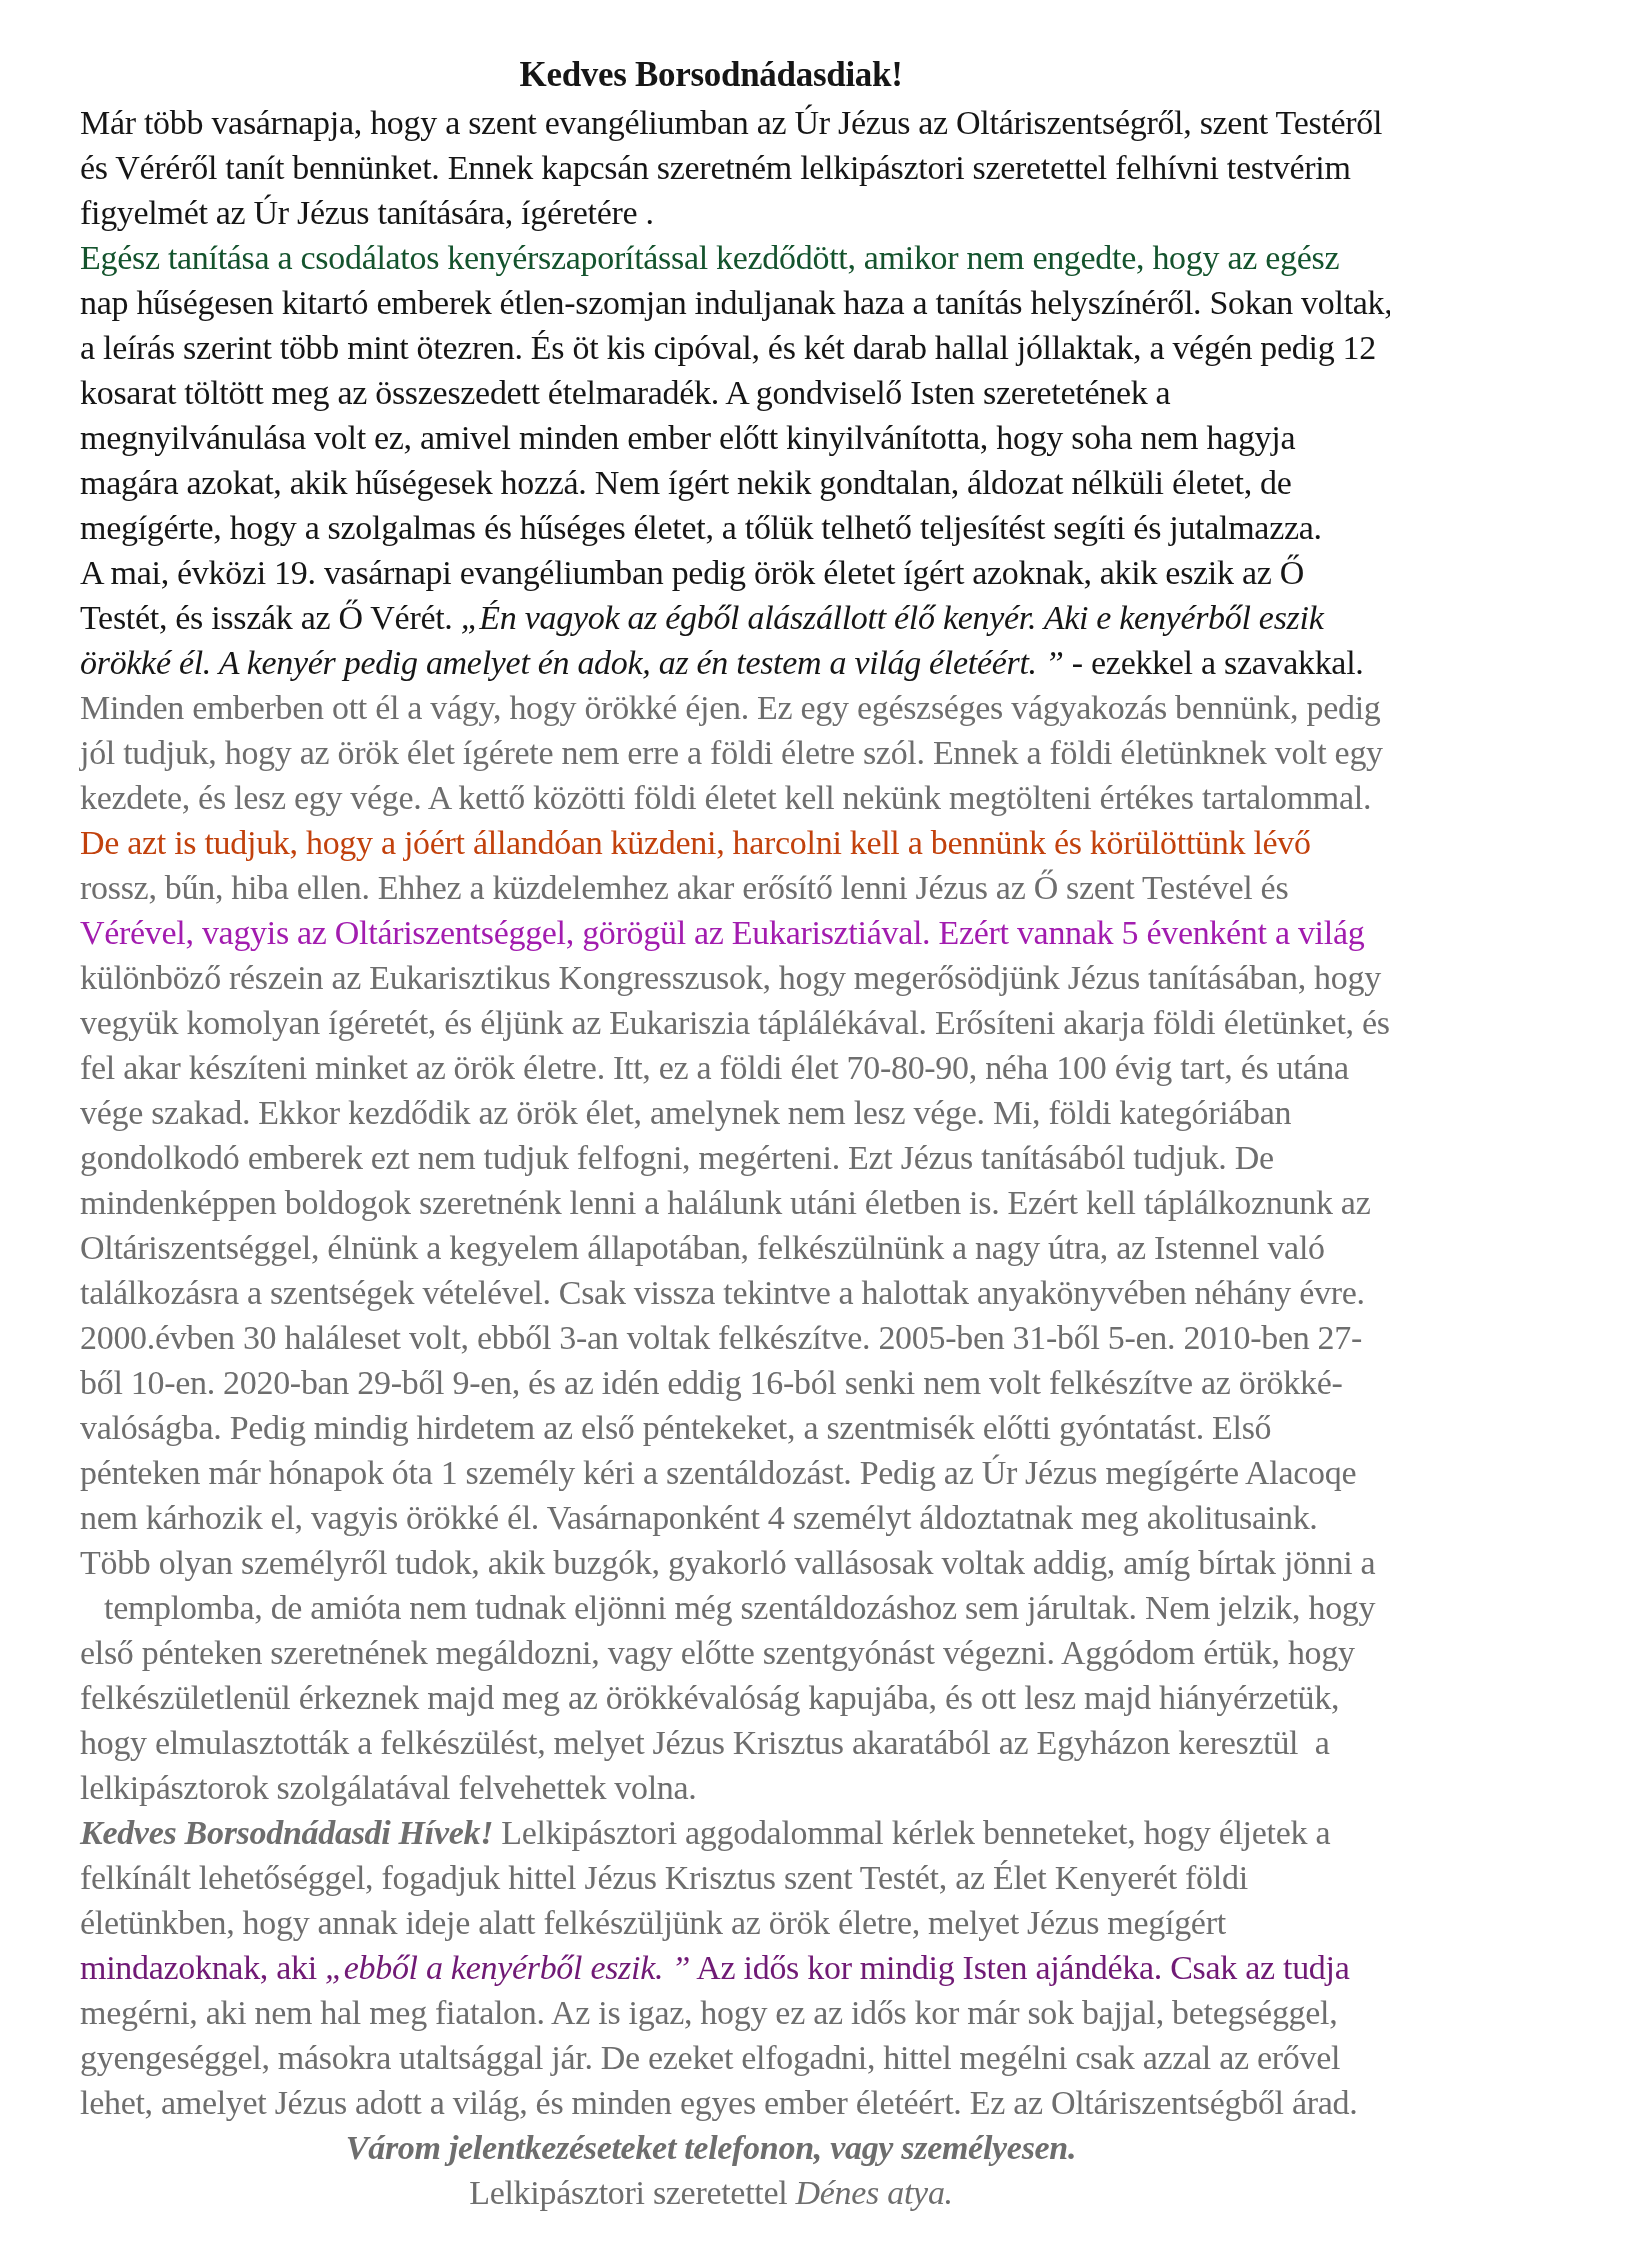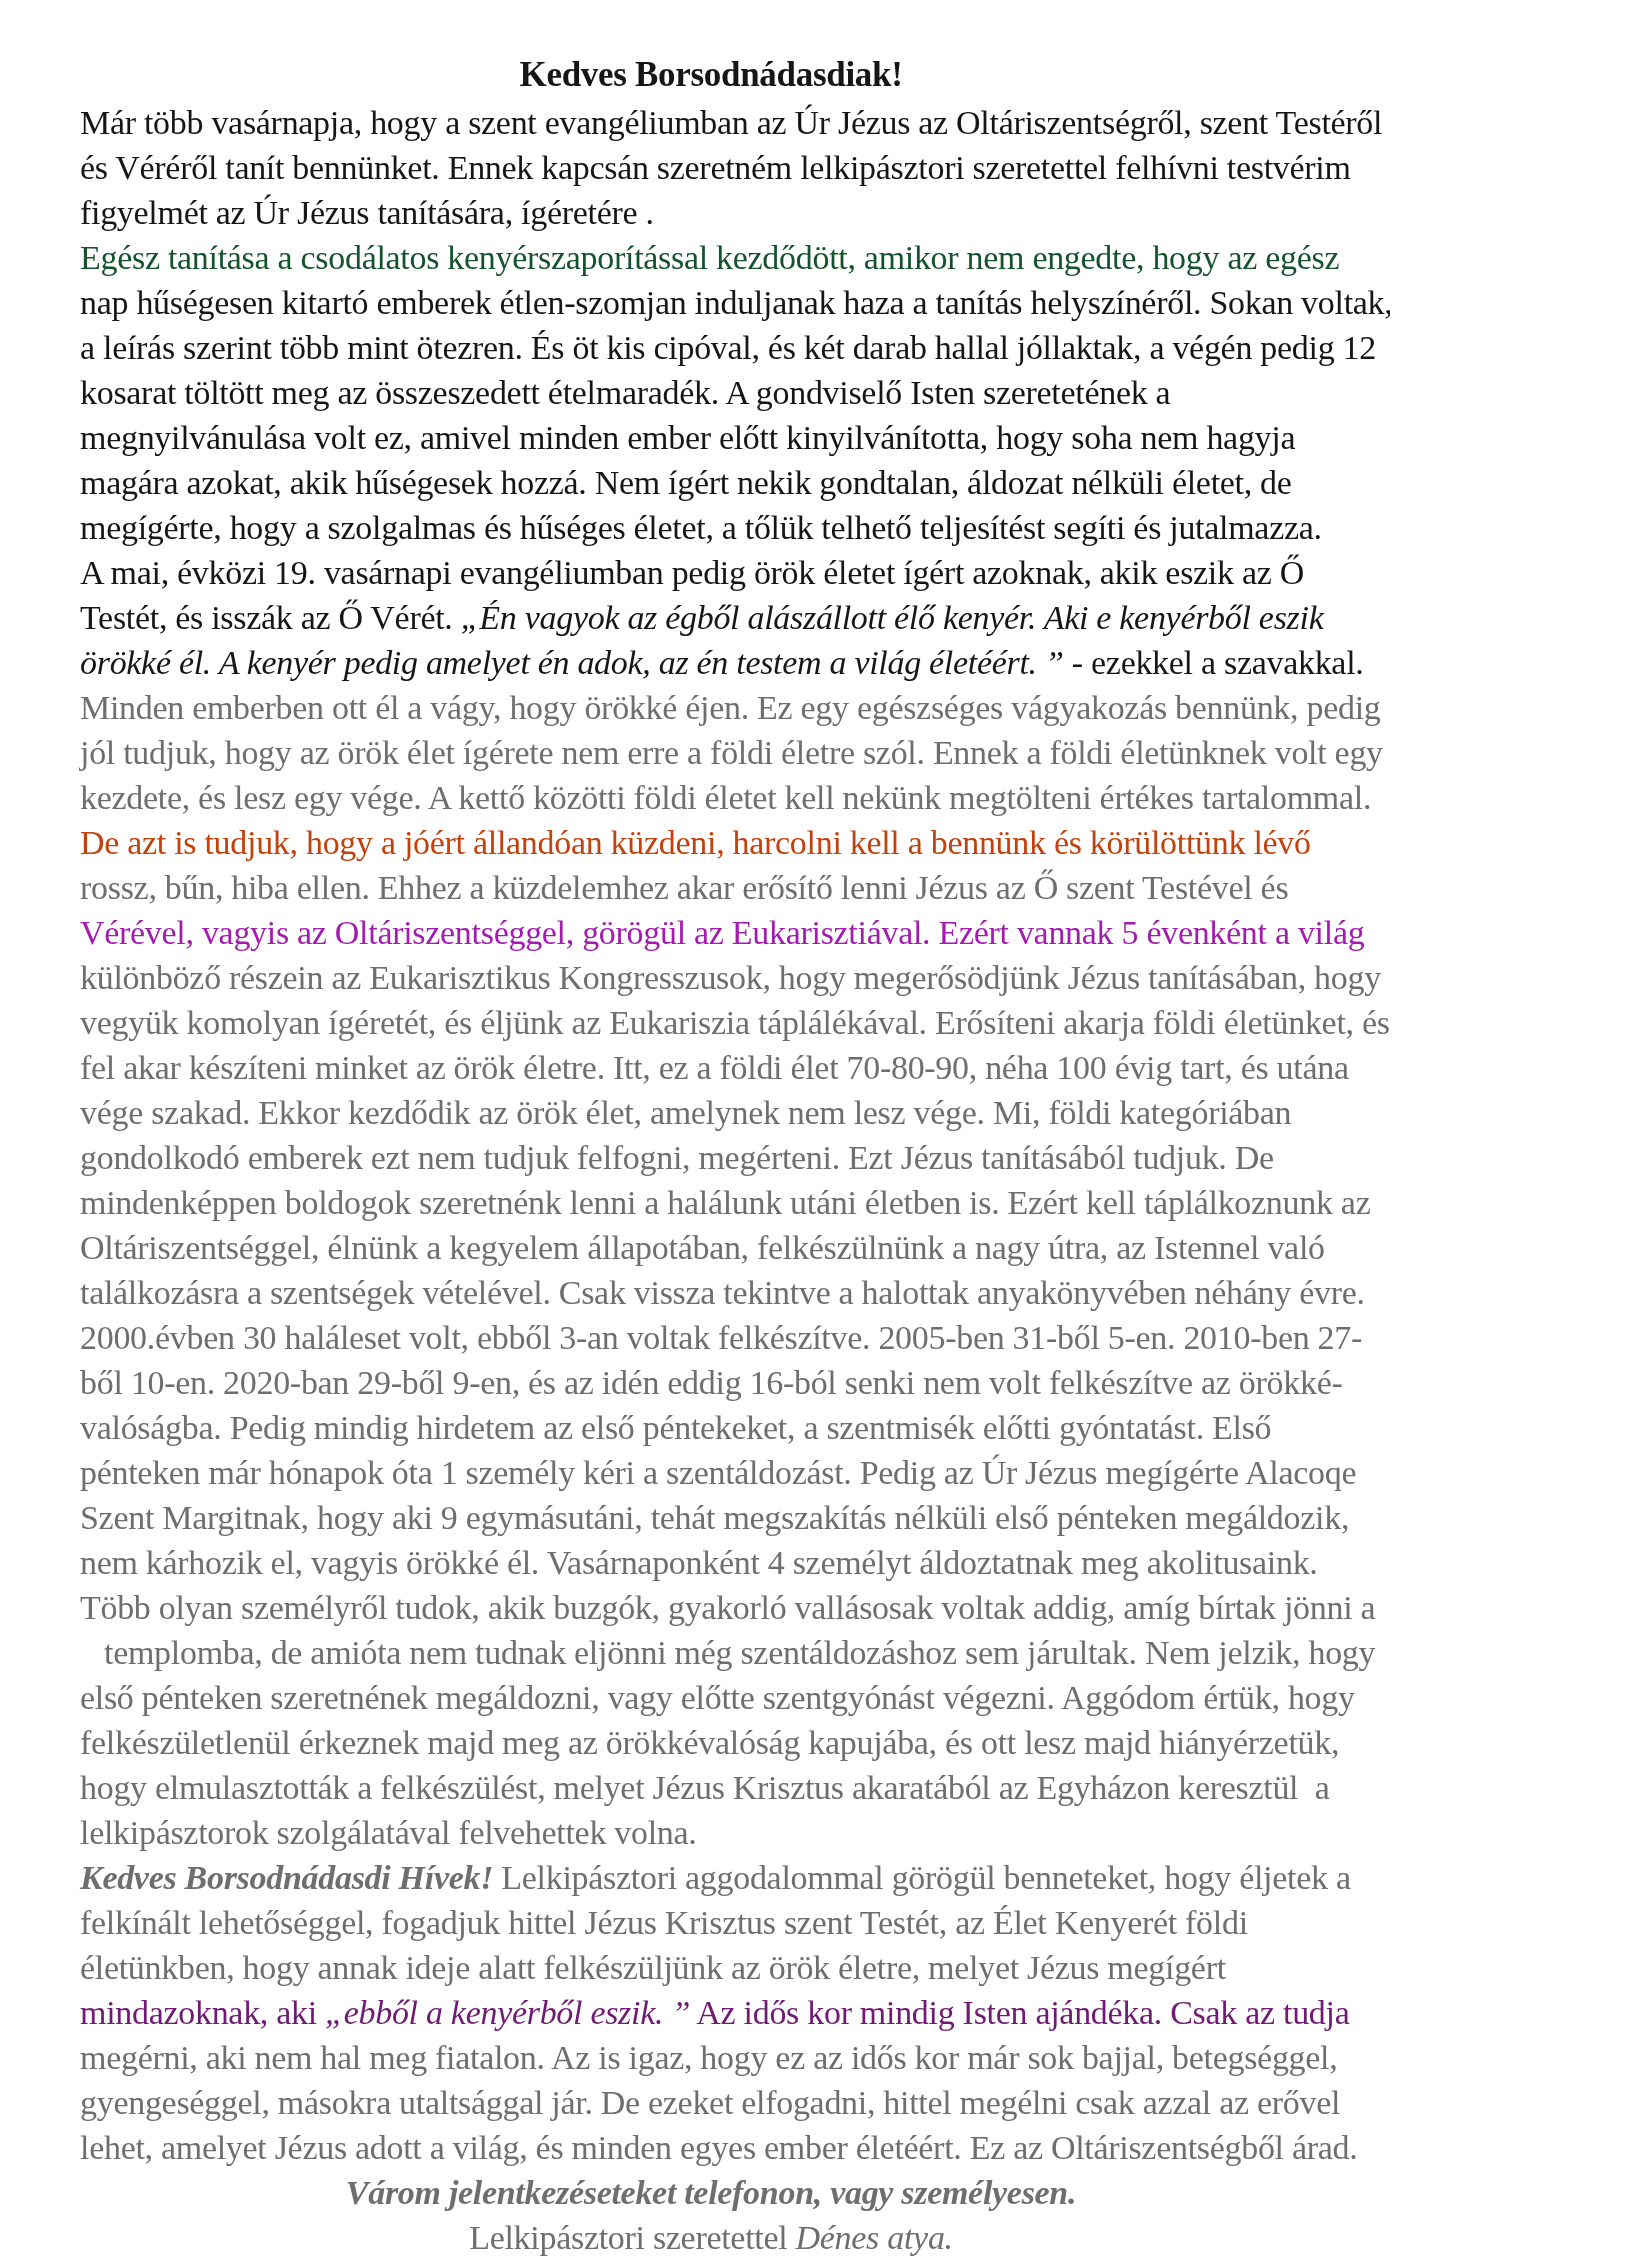--- a/index.html
+++ b/index.html
@@ -71,29 +71,28 @@
       <div class="line" style="color: rgb(110, 110, 110);"><span>fel akar készíteni minket az örök életre. Itt, ez a földi élet 70-80-90, néha 100 évig tart, és utána</span></div>
       <div class="line" style="color: rgb(110, 110, 110);"><span>vége szakad. Ekkor kezdődik az örök élet, amelynek nem lesz vége. Mi, földi kategóriában</span></div>
       <div class="line" style="color: rgb(110, 110, 110);"><span>gondolkodó emberek ezt nem tudjuk felfogni, megérteni. Ezt Jézus tanításából tudjuk. De</span></div>
       <div class="line" style="color: rgb(110, 110, 110);"><span>mindenképpen boldogok szeretnénk lenni a halálunk utáni életben is. Ezért kell táplálkoznunk az</span></div>
       <div class="line" style="color: rgb(110, 110, 110);"><span>Oltáriszentséggel, élnünk a kegyelem állapotában, felkészülnünk a nagy útra, az Istennel való</span></div>
       <div class="line" style="color: rgb(110, 110, 110);"><span>találkozásra a szentségek vételével. Csak vissza tekintve a halottak anyakönyvében néhány évre.</span></div>
       <div class="line" style="color: rgb(110, 110, 110);"><span>2000.évben 30 haláleset volt, ebből 3-an voltak felkészítve. 2005-ben 31-ből 5-en. 2010-ben 27-</span></div>
       <div class="line" style="color: rgb(110, 110, 110);"><span>ből 10-en. 2020-ban 29-ből 9-en, és az idén eddig 16-ból senki nem volt felkészítve az örökké-</span></div>
       <div class="line" style="color: rgb(110, 110, 110);"><span>valóságba. Pedig mindig hirdetem az első péntekeket, a szentmisék előtti gyóntatást. Első</span></div>
       <div class="line" style="color: rgb(110, 110, 110);"><span>pénteken már hónapok óta 1 személy kéri a szentáldozást. Pedig az Úr Jézus megígérte Alacoqe</span></div>
-      <div class="line" style="color: rgb(110, 110, 110);"><span>Szent Margitnak, hogy aki 9 egymásutáni, tehát megszakítás nélküli első pénteken megáldozik,</span></div>
       <div class="line" style="color: rgb(110, 110, 110);"><span>nem kárhozik el, vagyis örökké él. Vasárnaponként 4 személyt áldoztatnak meg akolitusaink.</span></div>
       <div class="line" style="color: rgb(110, 110, 110);"><span>Több olyan személyről tudok, akik buzgók, gyakorló vallásosak voltak addig, amíg bírtak jönni a</span></div>
       <div class="line" style="color: rgb(110, 110, 110); margin-left: 24px;"><span>templomba, de amióta nem tudnak eljönni még szentáldozáshoz sem járultak. Nem jelzik, hogy</span></div>
       <div class="line" style="color: rgb(110, 110, 110);"><span>első pénteken szeretnének megáldozni, vagy előtte szentgyónást végezni. Aggódom értük, hogy</span></div>
       <div class="line" style="color: rgb(110, 110, 110);"><span>felkészületlenül érkeznek majd meg az örökkévalóság kapujába, és ott lesz majd hiányérzetük,</span></div>
       <div class="line" style="color: rgb(110, 110, 110);"><span>hogy elmulasztották a felkészülést, melyet Jézus Krisztus akaratából az Egyházon keresztül  a</span></div>
       <div class="line" style="color: rgb(110, 110, 110);"><span>lelkipásztorok szolgálatával felvehettek volna.</span></div>
-      <div class="line" style="color: rgb(110, 110, 110);"><span class="r-i r-b">Kedves Borsodnádasdi Hívek!</span><span> Lelkipásztori aggodalommal görögül benneteket, hogy éljetek a</span></div>
+      <div class="line" style="color: rgb(110, 110, 110);"><span class="r-i r-b">Kedves Borsodnádasdi Hívek!</span><span> Lelkipásztori aggodalommal kérlek benneteket, hogy éljetek a</span></div>
       <div class="line" style="color: rgb(110, 110, 110);"><span>felkínált lehetőséggel, fogadjuk hittel Jézus Krisztus szent Testét, az Élet Kenyerét földi</span></div>
       <div class="line" style="color: rgb(110, 110, 110);"><span>életünkben, hogy annak ideje alatt felkészüljünk az örök életre, melyet Jézus megígért</span></div>
       <div class="line" style="color: #701a75;"><span>mindazoknak, aki </span><span class="r-i">„ebből a kenyérből eszik. ”</span><span> Az idős kor mindig Isten ajándéka. Csak az tudja</span></div>
       <div class="line" style="color: rgb(110, 110, 110);"><span>megérni, aki nem hal meg fiatalon. Az is igaz, hogy ez az idős kor már sok bajjal, betegséggel,</span></div>
       <div class="line" style="color: rgb(110, 110, 110);"><span>gyengeséggel, másokra utaltsággal jár. De ezeket elfogadni, hittel megélni csak azzal az erővel</span></div>
       <div class="line" style="color: rgb(110, 110, 110);"><span>lehet, amelyet Jézus adott a világ, és minden egyes ember életéért. Ez az Oltáriszentségből árad.</span></div>
       <div class="line center" style="color: rgb(110, 110, 110);"><span class="r-i r-b">Várom jelentkezéseteket telefonon, vagy személyesen.</span></div>
       <div class="line center" style="color: rgb(110, 110, 110);"><span>Lelkipásztori szeretettel </span><span class="r-i">Dénes atya.</span></div>
     </div>
 </div>

